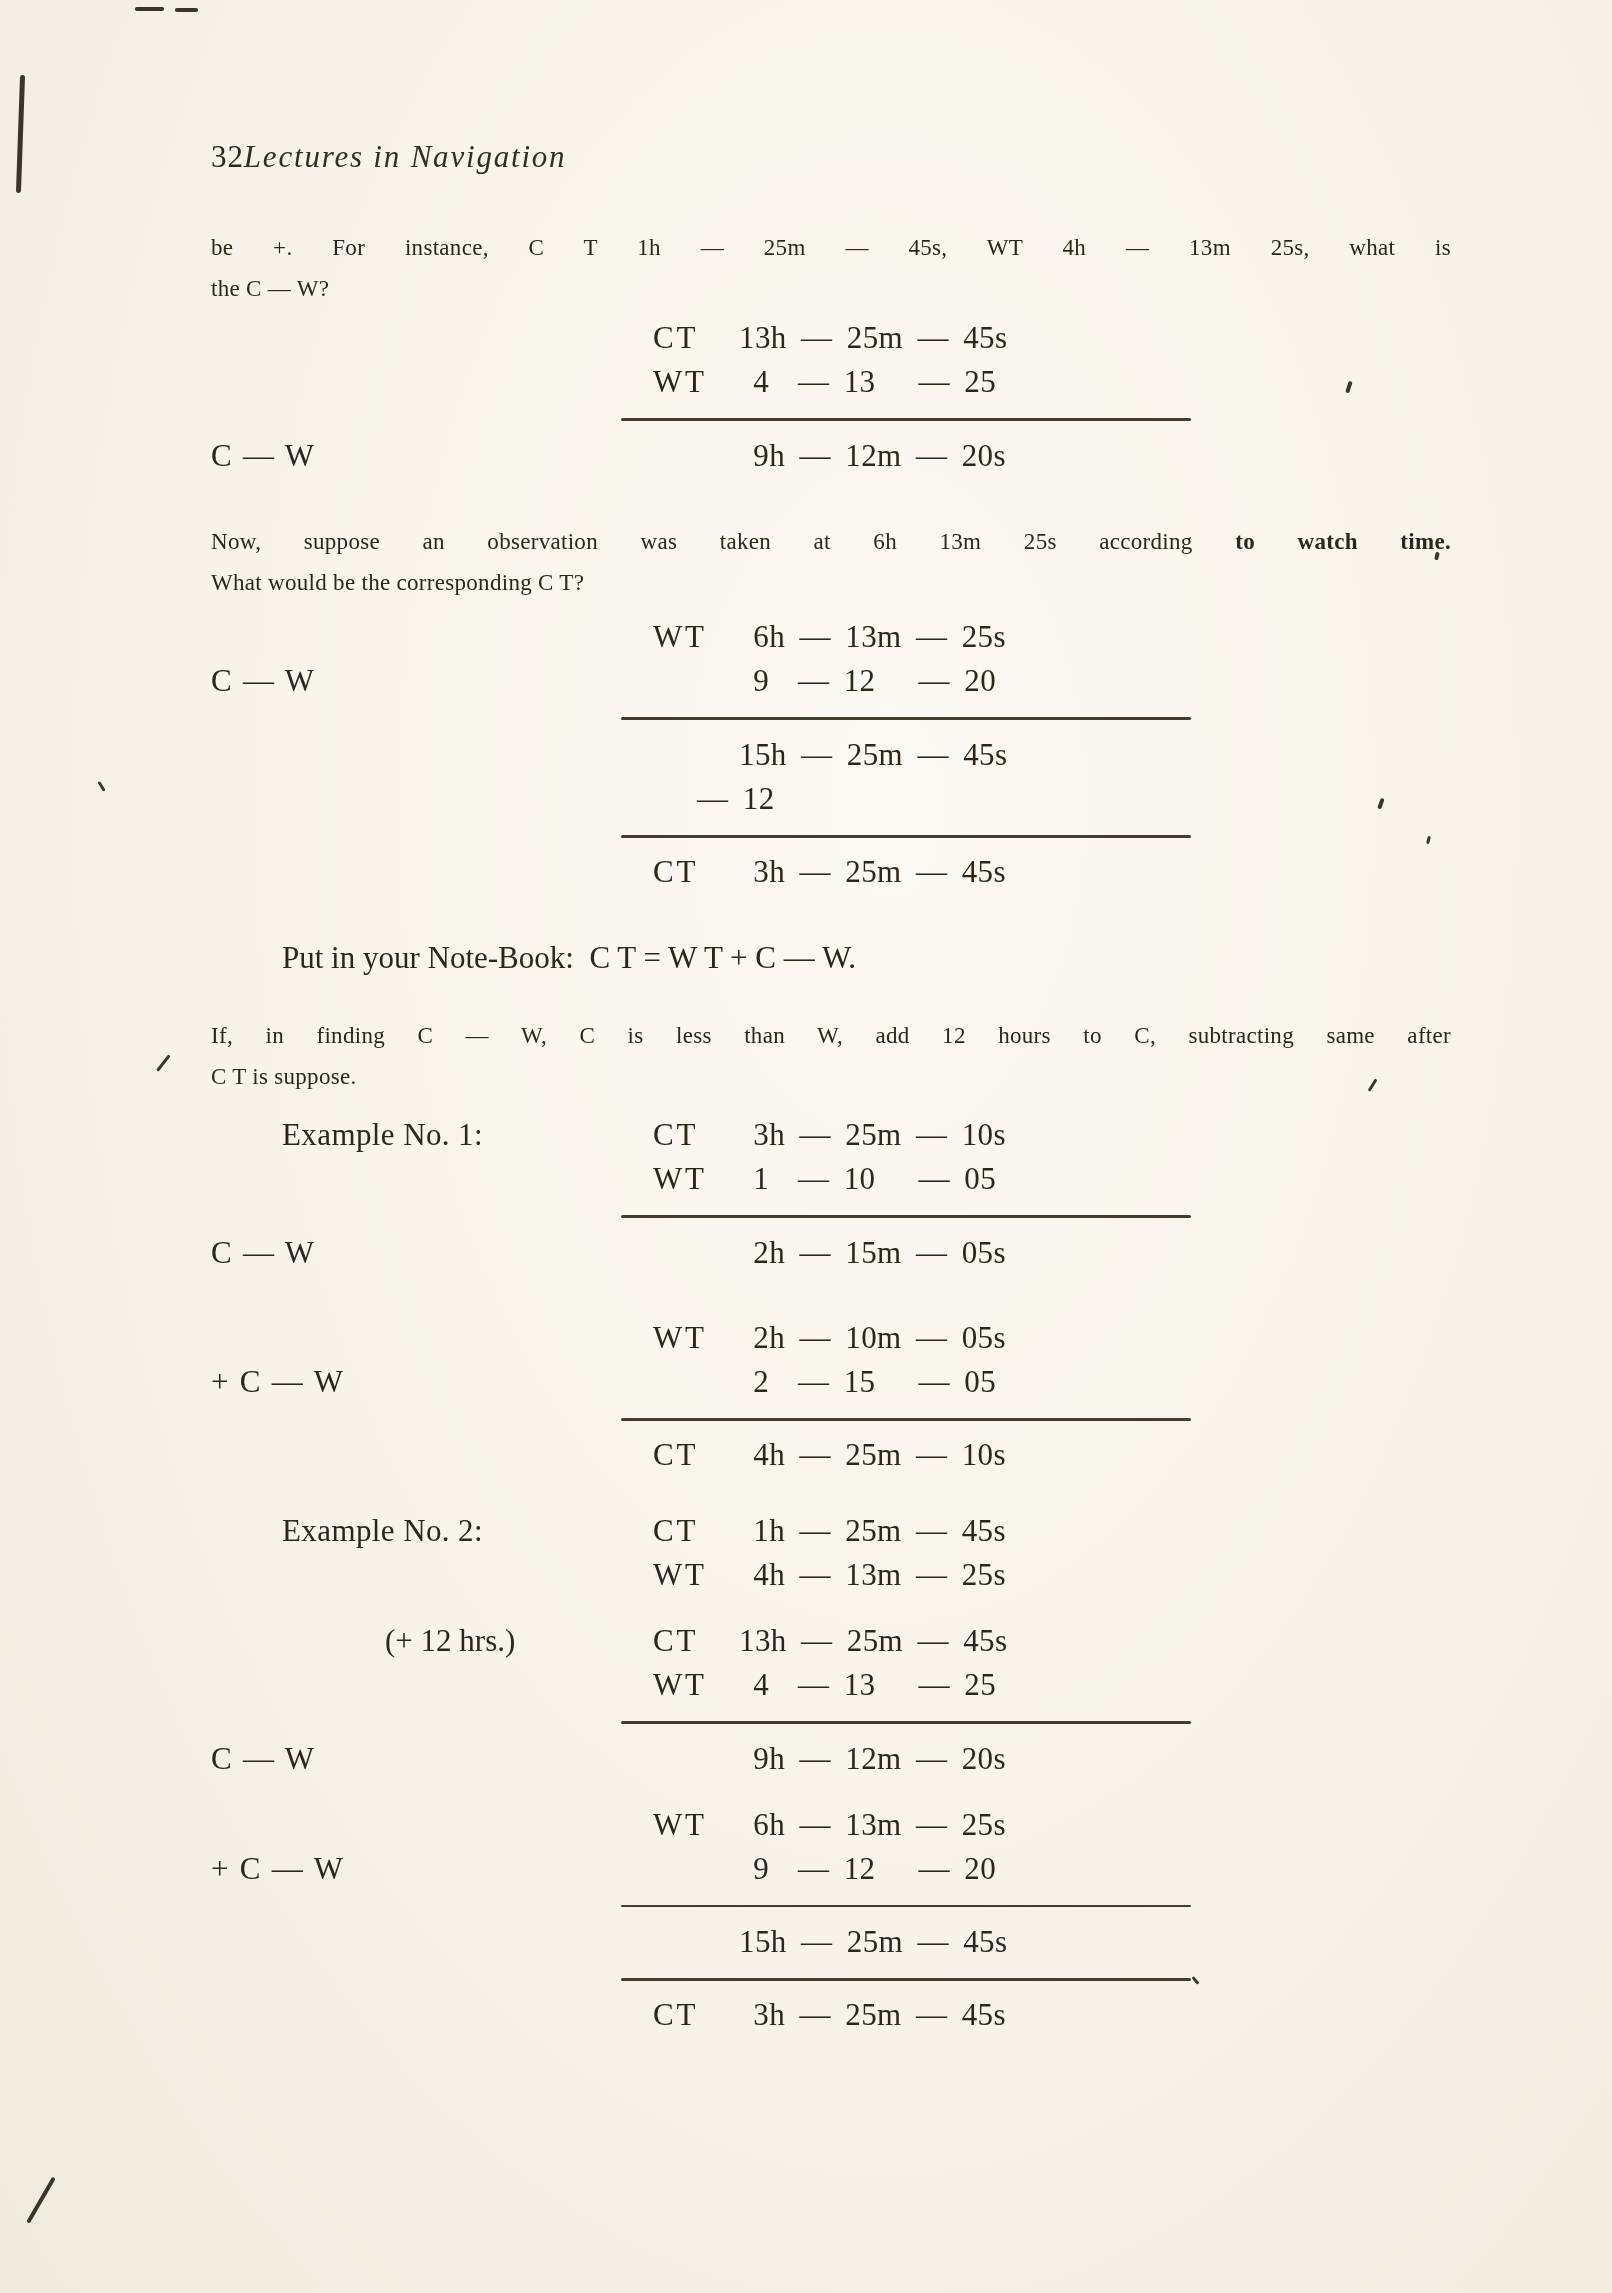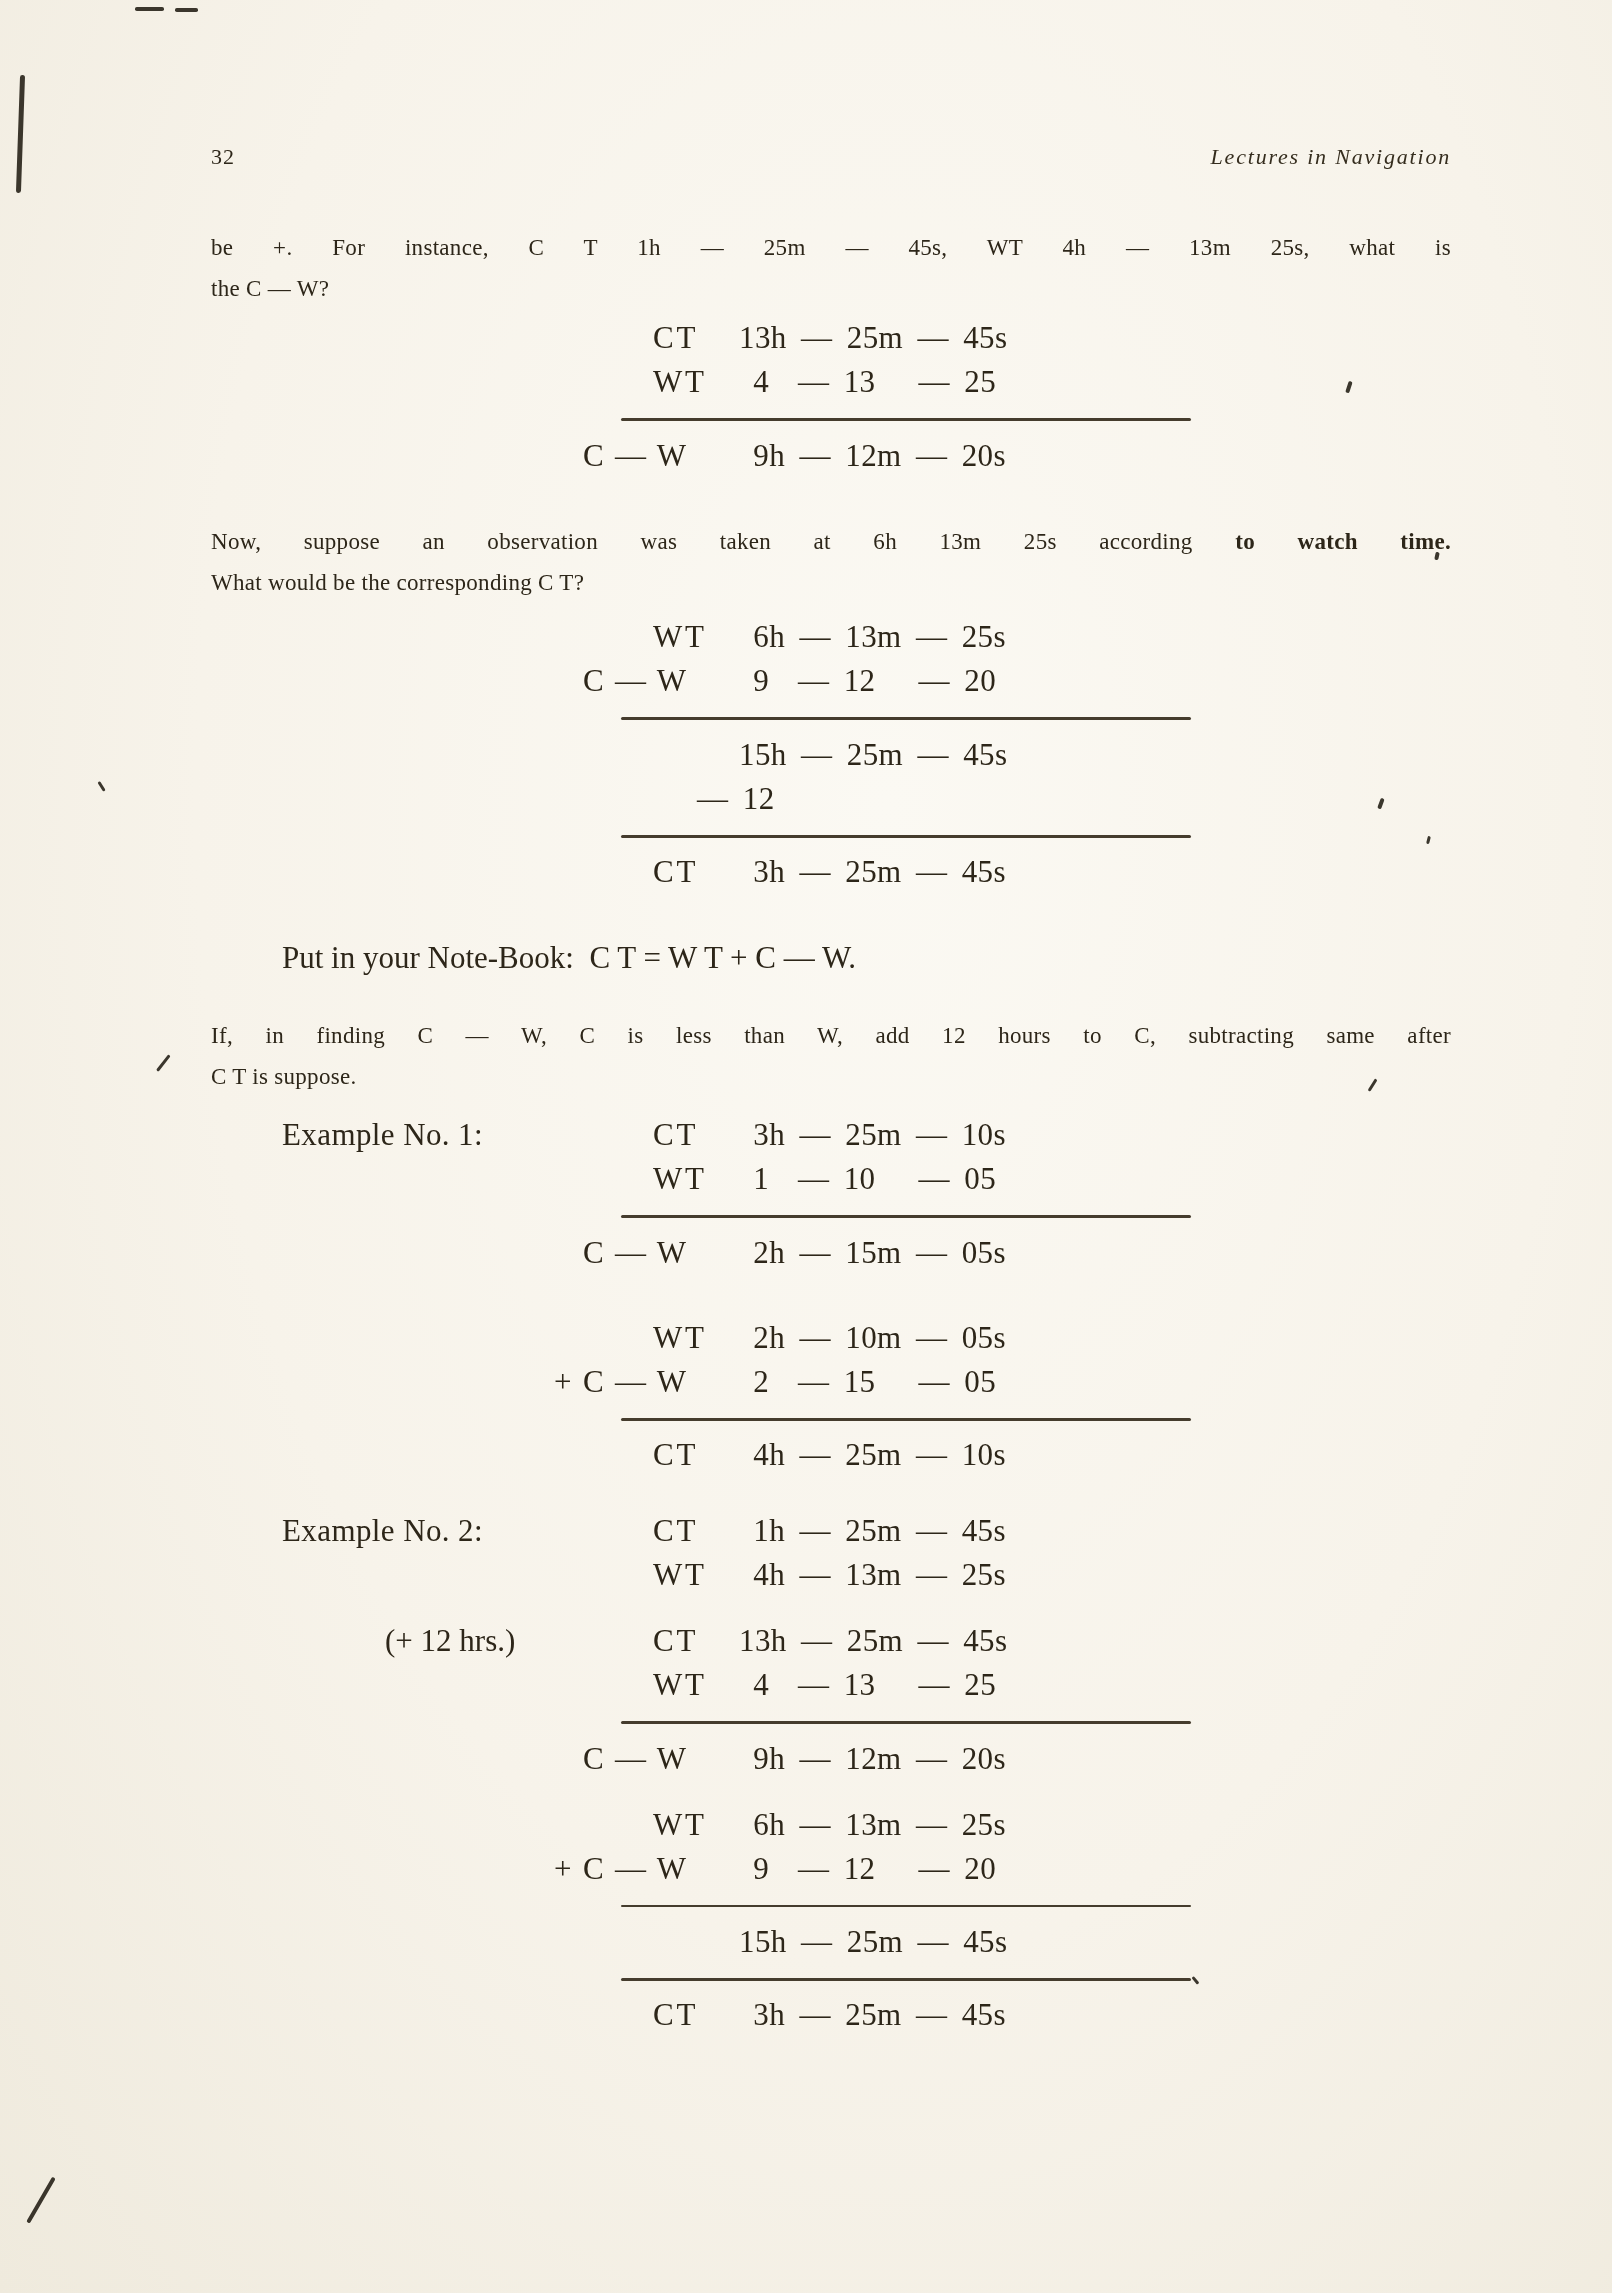--- a/index.html
+++ b/index.html
@@ -3,33 +3,33 @@
 <meta charset="utf-8">
 <style>
   html,body{margin:0;padding:0;}
   body{background:#777;}
   .page{
     position:relative;width:1612px;height:2294px;margin:0 auto;overflow:hidden;
     background:radial-gradient(ellipse at 55% 35%, #fbf9f3 0%, #f7f3ea 55%, #efeadd 100%);
     font-family:"Liberation Serif","DejaVu Serif",serif;color:#2d2619;
   }
   .content{position:absolute;left:211px;top:138px;width:1240px;}
-  .pagehead{display:flex;justify-content:space-between;align-items:baseline;font-size:22px;line-height:37px;}
+  .pagehead{display:flex;align-items:baseline;font-size:31px;line-height:37px;}
   .pnum{letter-spacing:0.9px;}
   .rtitle{font-style:italic;letter-spacing:1.8px;color:#352d1e;}
   .pline{display:block;font-size:23px;line-height:41px;letter-spacing:0.3px;}
   .jl{text-align:justify;text-align-last:justify;}
   .bold-ink{font-weight:700;}
   .note-line{font-size:31px;line-height:41px;padding-left:71px;white-space:pre;font-family:Liberation Serif, serif;}
   .calc{position:relative;}
   .crow{position:relative;height:44px;font-size:31px;line-height:44px;}
   .tag{position:absolute;left:442px;letter-spacing:2.7px;}
   .val{position:absolute;left:528px;white-space:pre;word-spacing:6.2px;letter-spacing:0.4px;}
   .val-neg{left:486px;}
-  .op{position:absolute;left:0;width:475px;text-align:right;white-space:pre;word-spacing:3.6px;}
+  .op{position:absolute;left:0;width:475px;white-space:pre;word-spacing:3.6px;}
   .lbl-ex{position:absolute;left:71px;letter-spacing:0.4px;}
   .lbl-hrs{position:absolute;left:174px;white-space:pre;}
   .rule{height:2.7px;width:570px;margin:14.3px 0 12.5px 410px;background:#453c2d;border-radius:1.8px;}
   .art{position:absolute;background:#1a150c;opacity:0.85;border-radius:1.8px;}
   .mt8{margin-top:7.1px}.mt14{margin-top:12.5px}.mt18{margin-top:16px}.mt22{margin-top:22px}
   .mt36{margin-top:32px}.mt42{margin-top:37px}.mt46{margin-top:41px}.mt48{margin-top:43px}.mt58{margin-top:52px}
 </style>
 </head>
 <body>
 

